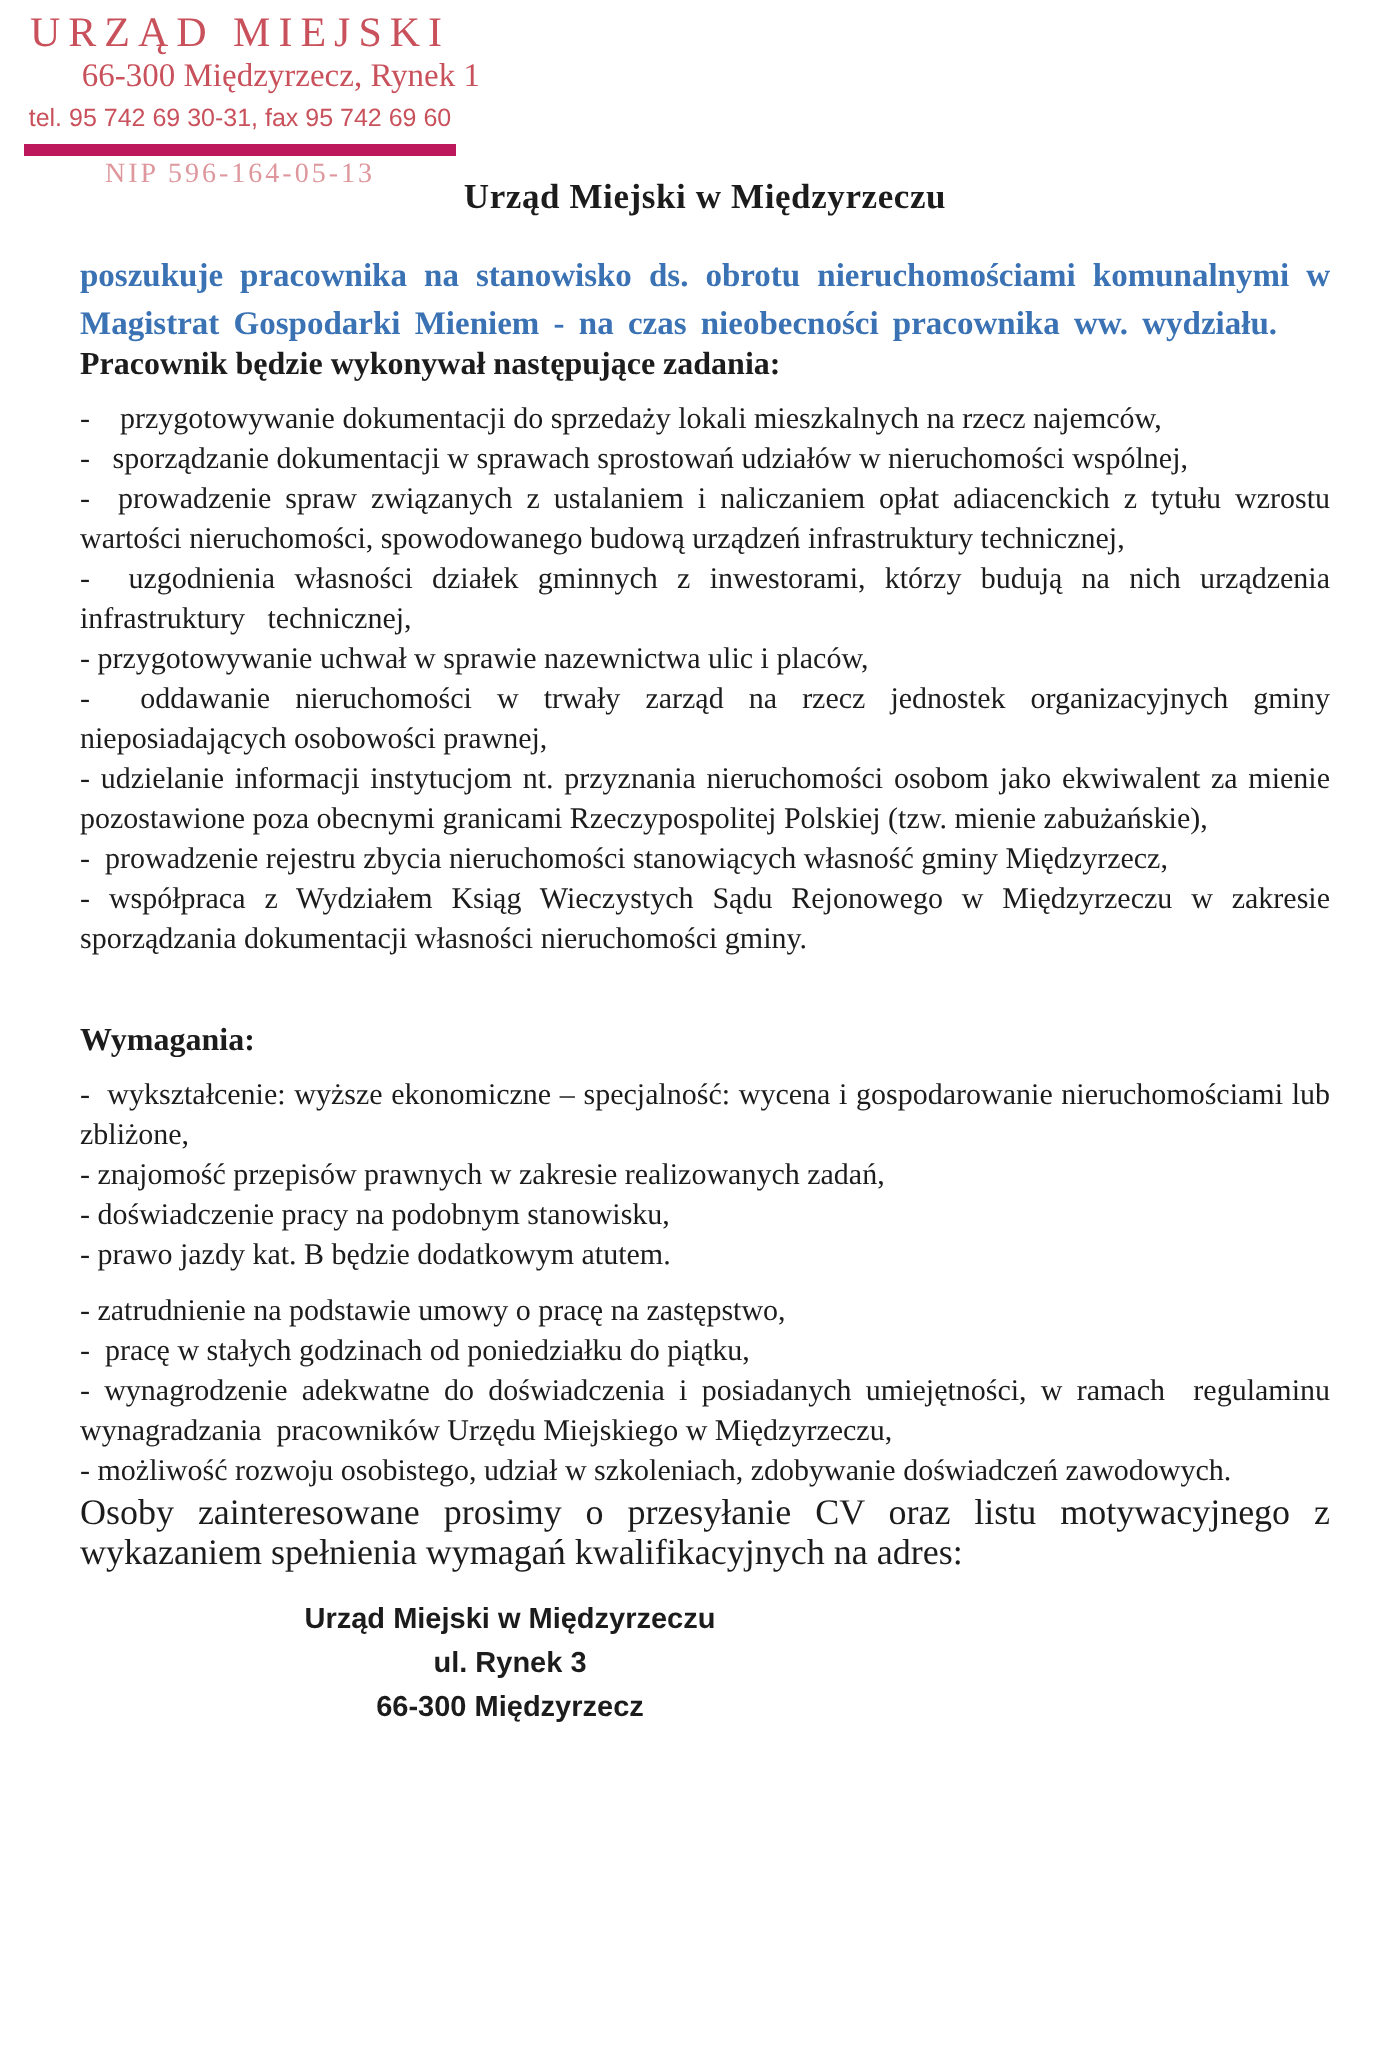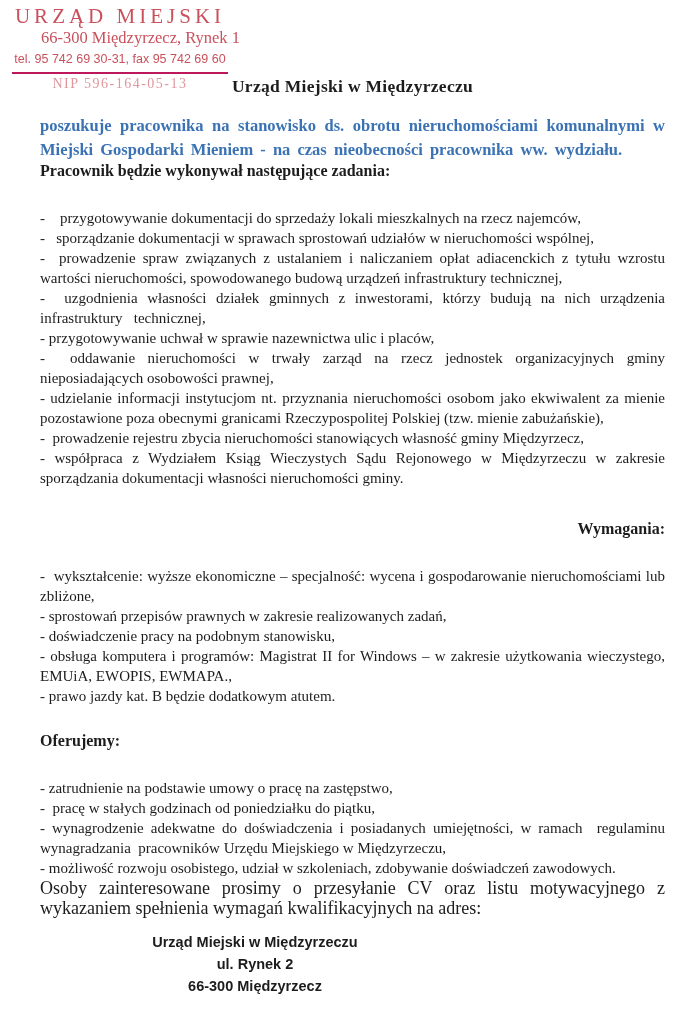--- a/index.html
+++ b/index.html
@@ -9,21 +9,21 @@
     background: #ffffff;
     font-family: "Liberation Serif", serif;
     color: #1c1c1c;
     overflow: hidden;
   }
   .page {
     position: relative;
     box-sizing: border-box;
     width: 693px;
     height: 792px;
-    padding: 4px 28px 0 40px;
+    padding: 16px 28px 0 40px;
   }
 
   
   .letterhead {
     position: absolute;
     left: 0;
     top: 4px;
     width: 240px;
     text-align: center;
     color: #c9515c;
@@ -39,21 +39,21 @@
     line-height: 20px;
     white-space: nowrap;
     text-align: right;
   }
   .lh3-wrap { line-height: 20px; }
   .lh3 {
     display: inline-block;
     font-family: "Liberation Sans", sans-serif;
     font-size: 12.5px;
     padding: 1px 2px 3px 2px;
-    border-bottom: 2px solid #be185d;
+    border-bottom: 6px solid #be185d;
     white-space: nowrap;
     text-align: center;
   }
   .lh4 {
     margin-top: 2px;
     font-size: 14px;
     letter-spacing: 1.5px;
     color: #de979d;
     white-space: nowrap;
     text-align: center;
@@ -75,23 +75,23 @@
     font-size: 16.5px;
     line-height: 24px;
     text-align: justify;
     word-spacing: 3px;
   }
   .sec {
     font-size: 16px;
     font-weight: bold;
   }
   .sec-tasks   { }
-  .sec-wym     { margin-top: 32px; text-align: right; }
+  .sec-wym     { margin-top: 32px; }
   .sec-ofer    { margin-top: 26px; }
-  .list { margin-top: 28px; }
+  .list { margin-top: 8px; }
   .item {
     font-size: 15px;
     line-height: 20px;
     text-align: justify;
   }
   .closing {
     font-size: 18px;
     line-height: 20px;
     text-align: justify;
   }
@@ -114,53 +114,51 @@
 
   <div class="letterhead">
     <div class="lh1">URZĄD MIEJSKI</div>
     <div class="lh2">66-300 Międzyrzecz, Rynek 1</div>
     <div class="lh3-wrap"><span class="lh3">tel. 95 742 69 30-31, fax 95 742 69 60</span></div>
     <div class="lh4">NIP 596-164-05-13</div>
   </div>
 
   <h1 class="doc-title">Urząd Miejski w Międzyrzeczu</h1>
 
-  <p class="intro">poszukuje pracownika na stanowisko ds. obrotu nieruchomościami komunalnymi w Miejski Gospodarki Mieniem - na czas nieobecności pracownika ww. wydziału.</p>
+  <p class="intro">poszukuje pracownika na stanowisko ds. obrotu nieruchomościami komunalnymi w Magistrat Gospodarki Mieniem - na czas nieobecności pracownika ww. wydziału.</p>
 
   <h2 class="sec sec-tasks">Pracownik będzie wykonywał następujące zadania:</h2>
   <div class="list">
     <p class="item">-&nbsp;&nbsp;&nbsp; przygotowywanie dokumentacji do sprzedaży lokali mieszkalnych na rzecz najemców,</p>
     <p class="item">-&nbsp;&nbsp; sporządzanie dokumentacji w sprawach sprostowań udziałów w nieruchomości wspólnej,</p>
     <p class="item">-&nbsp; prowadzenie spraw związanych z ustalaniem i naliczaniem opłat adiacenckich z tytułu wzrostu wartości nieruchomości, spowodowanego budową urządzeń infrastruktury technicznej,</p>
     <p class="item">-&nbsp; uzgodnienia własności działek gminnych z inwestorami, którzy budują na nich urządzenia infrastruktury&nbsp;&nbsp; technicznej,</p>
     <p class="item">- przygotowywanie uchwał w sprawie nazewnictwa ulic i placów,</p>
     <p class="item">-&nbsp; oddawanie nieruchomości w trwały zarząd na rzecz jednostek organizacyjnych gminy nieposiadających osobowości prawnej,</p>
     <p class="item">- udzielanie informacji instytucjom nt. przyznania nieruchomości osobom jako ekwiwalent za mienie pozostawione poza obecnymi granicami Rzeczypospolitej Polskiej (tzw. mienie zabużańskie),</p>
     <p class="item">-&nbsp; prowadzenie rejestru zbycia nieruchomości stanowiących własność gminy Międzyrzecz,</p>
     <p class="item">- współpraca z Wydziałem Ksiąg Wieczystych Sądu Rejonowego w Międzyrzeczu w zakresie sporządzania dokumentacji własności nieruchomości gminy.</p>
   </div>
 
   <h2 class="sec sec-wym">Wymagania:</h2>
   <div class="list">
     <p class="item">-&nbsp; wykształcenie: wyższe ekonomiczne – specjalność: wycena i gospodarowanie nieruchomościami lub zbliżone,</p>
-    <p class="item">- sprostowań przepisów prawnych w zakresie realizowanych zadań,</p>
+    <p class="item">- znajomość przepisów prawnych w zakresie realizowanych zadań,</p>
     <p class="item">- doświadczenie pracy na podobnym stanowisku,</p>
-    <p class="item">- obsługa komputera i programów: Magistrat II for Windows – w zakresie użytkowania wieczystego, EMUiA, EWOPIS, EWMAPA.,</p>
     <p class="item">- prawo jazdy kat. B będzie dodatkowym atutem.</p>
   </div>
 
-  <h2 class="sec sec-ofer">Oferujemy:</h2>
   <div class="list">
     <p class="item">- zatrudnienie na podstawie umowy o pracę na zastępstwo,</p>
     <p class="item">-&nbsp; pracę w stałych godzinach od poniedziałku do piątku,</p>
     <p class="item">- wynagrodzenie adekwatne do doświadczenia i posiadanych umiejętności, w ramach&nbsp; regulaminu wynagradzania&nbsp; pracowników Urzędu Miejskiego w Międzyrzeczu,</p>
     <p class="item">- możliwość rozwoju osobistego, udział w szkoleniach, zdobywanie doświadczeń zawodowych.</p>
   </div>
 
   <p class="closing">Osoby zainteresowane prosimy o przesyłanie CV oraz listu motywacyjnego z wykazaniem spełnienia wymagań kwalifikacyjnych na adres:</p>
 
   <div class="address">
     <div>Urząd Miejski w Międzyrzeczu</div>
-    <div>ul. Rynek 2</div>
+    <div>ul. Rynek 3</div>
     <div>66-300 Międzyrzecz</div>
   </div>
 
 </div>
 
 </body></html>

